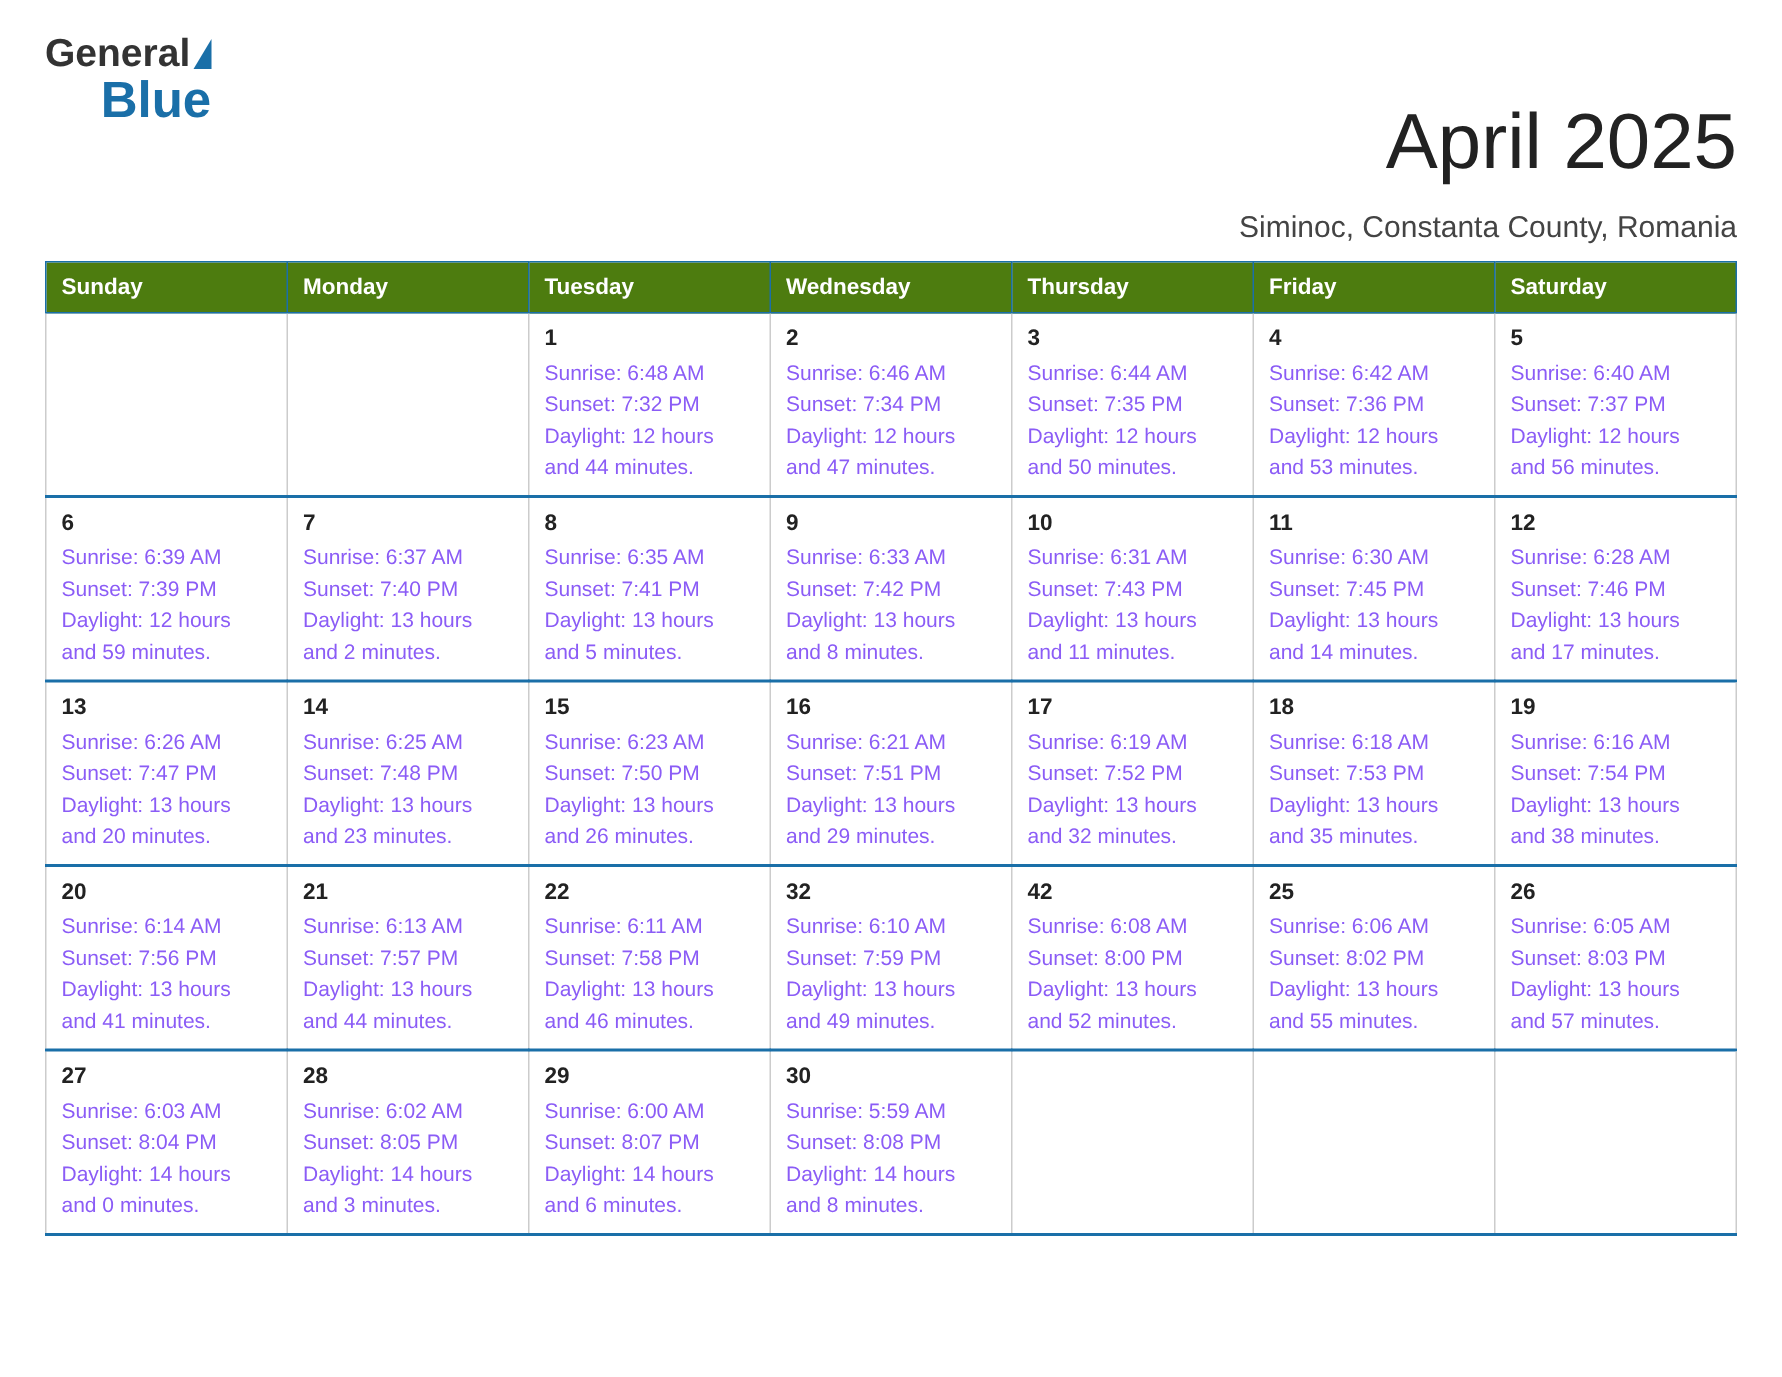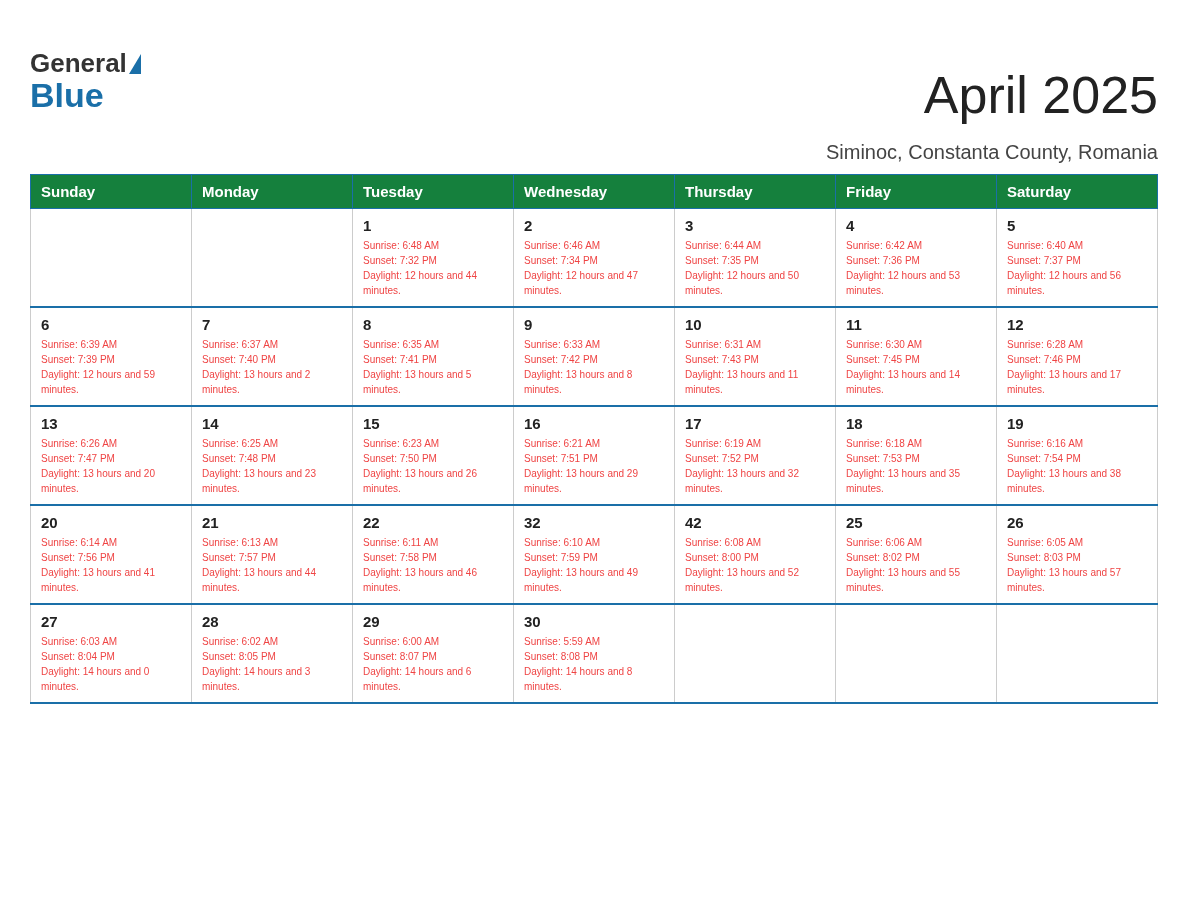--- a/index.html
+++ b/index.html
@@ -13,26 +13,25 @@
     }
     .header {
       display: flex;
       justify-content: space-between;
       align-items: flex-start;
       margin-bottom: 10px;
     }
     .logo {
       display: flex;
       flex-direction: column;
-      align-items: flex-start;
+      align-items: flex-end;
       font-size: 22px;
       font-weight: bold;
       color: #333;
       line-height: 1.2;
-      margin-top: 28px;
     }
     .logo-line1 { display: flex; align-items: center; gap: 0; }
     .logo-general { color: #333; font-size: 26px; font-weight: bold; }
     .logo-triangle {
       width: 0; height: 0;
       border-left: 12px solid transparent;
       border-right: 0px solid transparent;
       border-bottom: 20px solid #1a6fa8;
       margin-left: 2px;
       margin-bottom: 0px;
@@ -41,21 +40,21 @@
     .logo-blue { color: #1a6fa8; font-size: 34px; font-weight: bold; margin-top: -4px; }
     .title-block { text-align: right; }
     .title-block h1 { font-size: 52px; font-weight: normal; color: #222; margin-top: 45px; }
     .title-block h2 { font-size: 20px; font-weight: normal; color: #444; margin-top: 16px; }
     .calendar {
       width: 100%;
       border-collapse: collapse;
       margin-top: 10px;
     }
     .calendar thead th {
-      background: #15803d;
+      background: #4d7c0f;
       color: #fff;
       font-size: 15px;
       font-weight: bold;
       padding: 8px 10px;
       text-align: left;
       border: 1px solid #1a6fa8;
     }
     .calendar tbody td {
       vertical-align: top;
       padding: 8px 10px;
@@ -68,22 +67,22 @@
     .calendar tbody tr {
       border-bottom: 2px solid #1a6fa8;
     }
     .day-number {
       font-size: 15px;
       font-weight: bold;
       color: #222;
       margin-bottom: 4px;
     }
     .day-info {
-      font-size: 10px;
-      color: #ef4444;
+      font-size: 14px;
+      color: #8b5cf6;
       line-height: 1.5;
     }
     .empty-cell {
       background: #fff;
     }
   </style>
 </head>
 <body>
 
 <div class="header">

